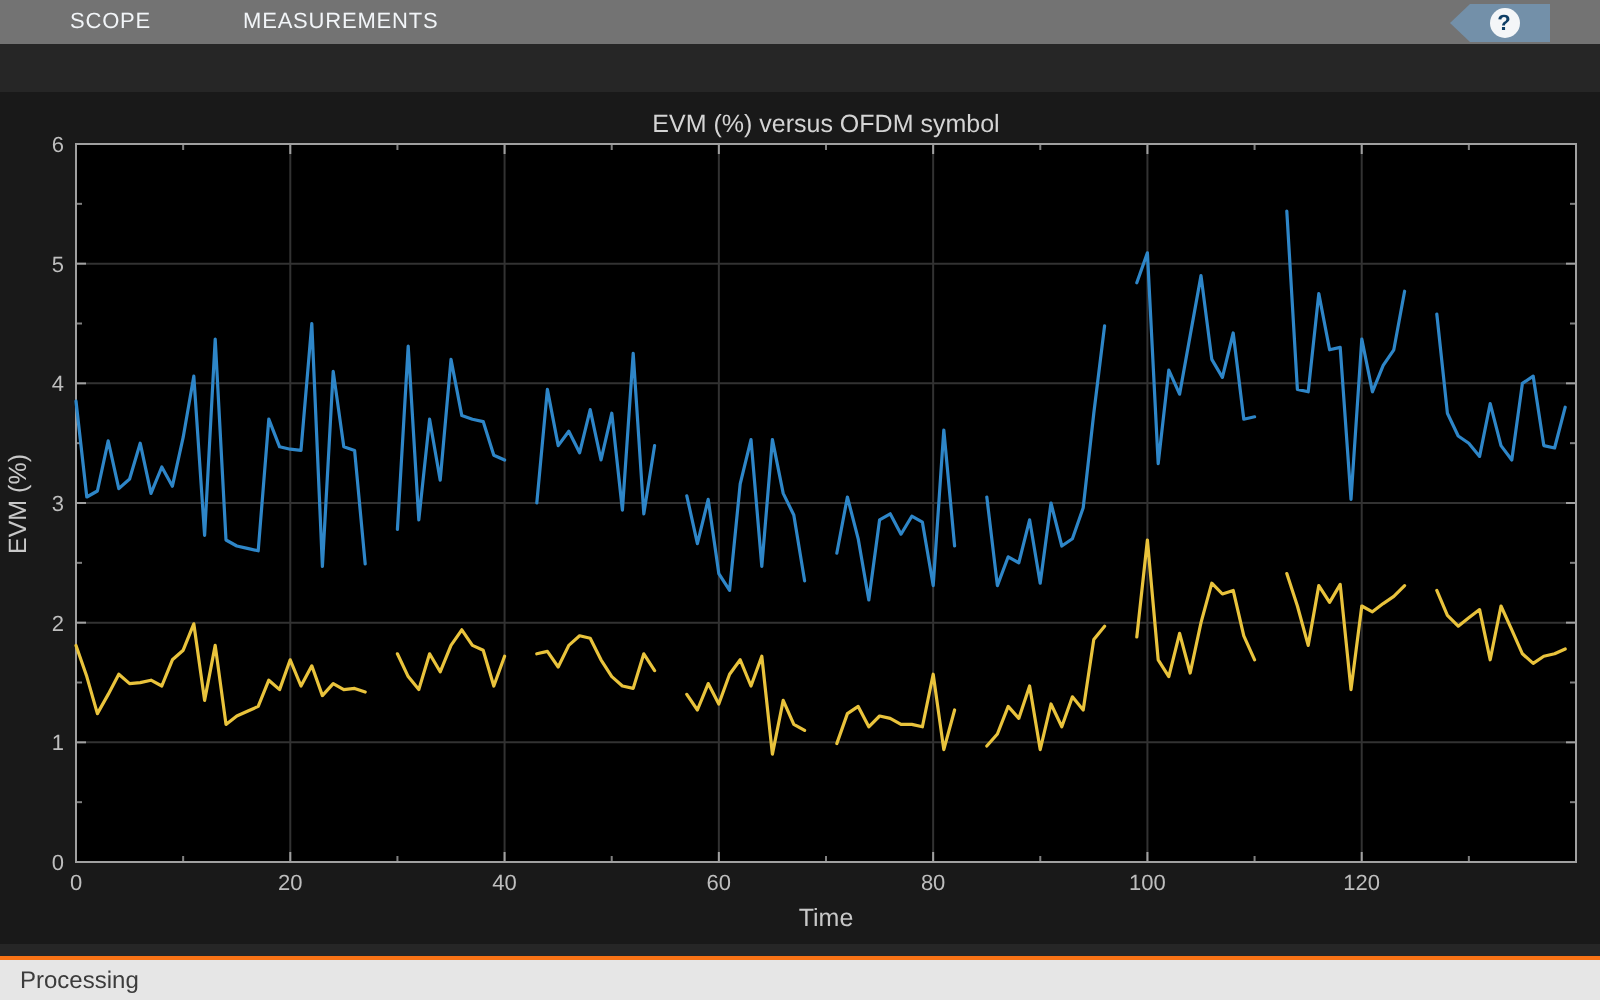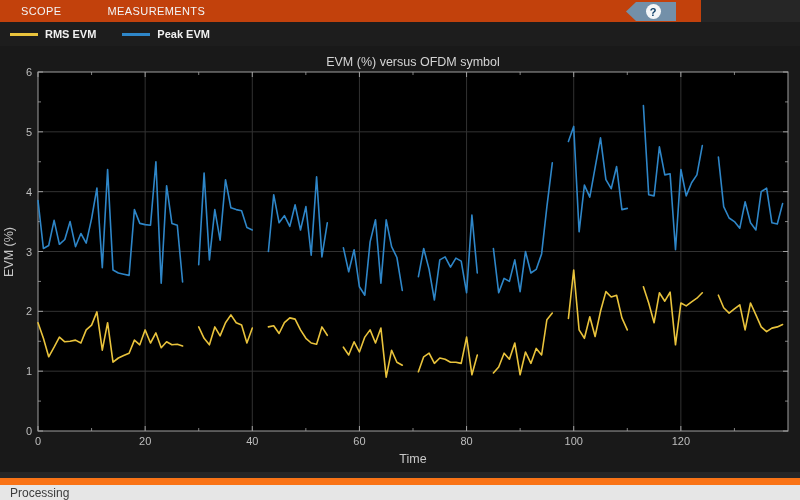--- a/index.html
+++ b/index.html
@@ -1,70 +1,60 @@
 <!DOCTYPE html>
 <html><head>
 <meta charset="utf-8">
 <style>
   html,body{margin:0;padding:0;width:800px;height:500px;background:#262626;overflow:hidden;
     font-family:"Liberation Sans", sans-serif;}
   .window{position:relative;width:800px;height:500px;background:#262626;}
 
   
-  .toolstrip{position:absolute;top:0;left:0;width:701px;height:22px;background:#c2410c;
-    display:flex;align-items:center;padding-left:21px;gap:46px;box-sizing:border-box;}
+  .toolstrip{position:absolute;top:0;left:0;width:800px;height:22px;background:#737373;
+    display:flex;align-items:center;padding-left:35px;gap:46px;box-sizing:border-box;}
   .tab{color:#f2f5f8;font-size:11px;letter-spacing:.4px;cursor:default;}
   .help-tag{position:absolute;top:2px;right:25px;width:50px;height:19px;background:#7390a9;
     clip-path:polygon(0% 50%,20% 0%,100% 0%,100% 100%,20% 100%);
     display:flex;align-items:center;justify-content:center;}
   .help-circle{width:15px;height:15px;border-radius:50%;background:#f4f6f8;color:#0e3e66;
     font-size:11px;font-weight:bold;display:flex;align-items:center;justify-content:center;margin-left:4px;}
 
   
   .legendbar{position:absolute;top:22px;left:0;width:800px;height:24px;background:#1d1d1d;
     display:flex;align-items:center;padding-left:10px;gap:26px;box-sizing:border-box;}
   .legend-item{display:flex;align-items:center;gap:7px;}
   .legend-item .swatch{display:inline-block;width:28px;height:3px;}
   .legend-item .lbl{color:#f0f0f0;font-size:11px;font-weight:bold;}
 
   
   .figure{position:absolute;top:46px;left:0;width:800px;height:426px;background:#191919;}
   svg text{font-family:"Liberation Sans", sans-serif;}
 
   
   .statusbar{position:absolute;left:0;bottom:0;width:800px;height:22px;background:#e6e6e6;
-    border-top:7px solid #f97316;display:flex;align-items:center;justify-content:space-between;
+    border-top:2px solid #f97316;display:flex;align-items:center;justify-content:space-between;
     padding:0 10px;box-sizing:border-box;}
   .statusbar span{color:#3c3c3c;font-size:12px;white-space:pre;}
 </style>
 </head>
 <body>
 
 <div class="window">
 
   <div class="toolstrip">
     <div class="tab">SCOPE</div>
     <div class="tab">MEASUREMENTS</div>
     <div class="help-tag">
       <div class="help-circle">
         <span>?</span>
       </div>
     </div>
   </div>
 
-  <div class="legendbar">
-    <div class="legend-item">
-      <span class="swatch" style="background: rgb(233, 195, 60);"></span>
-      <span class="lbl">RMS EVM</span>
-    </div>
-    <div class="legend-item">
-      <span class="swatch" style="background: rgb(46, 134, 200);"></span>
-      <span class="lbl">Peak EVM</span>
-    </div>
-  </div>
 
   <div class="figure">
     <svg id="chart-svg" width="800" height="426">
       <g id="chart-gen">
           <rect x="6" y="0" width="788" height="420" fill="#191919"></rect>
           <rect x="38" y="26" width="750" height="359" fill="#000000"></rect>
           <line x1="145.14285714285714" y1="26" x2="145.14285714285714" y2="385" stroke="#323232" stroke-width="1"></line>
           <line x1="252.28571428571428" y1="26" x2="252.28571428571428" y2="385" stroke="#323232" stroke-width="1"></line>
           <line x1="359.42857142857144" y1="26" x2="359.42857142857144" y2="385" stroke="#323232" stroke-width="1"></line>
           <line x1="466.57142857142856" y1="26" x2="466.57142857142856" y2="385" stroke="#323232" stroke-width="1"></line>

